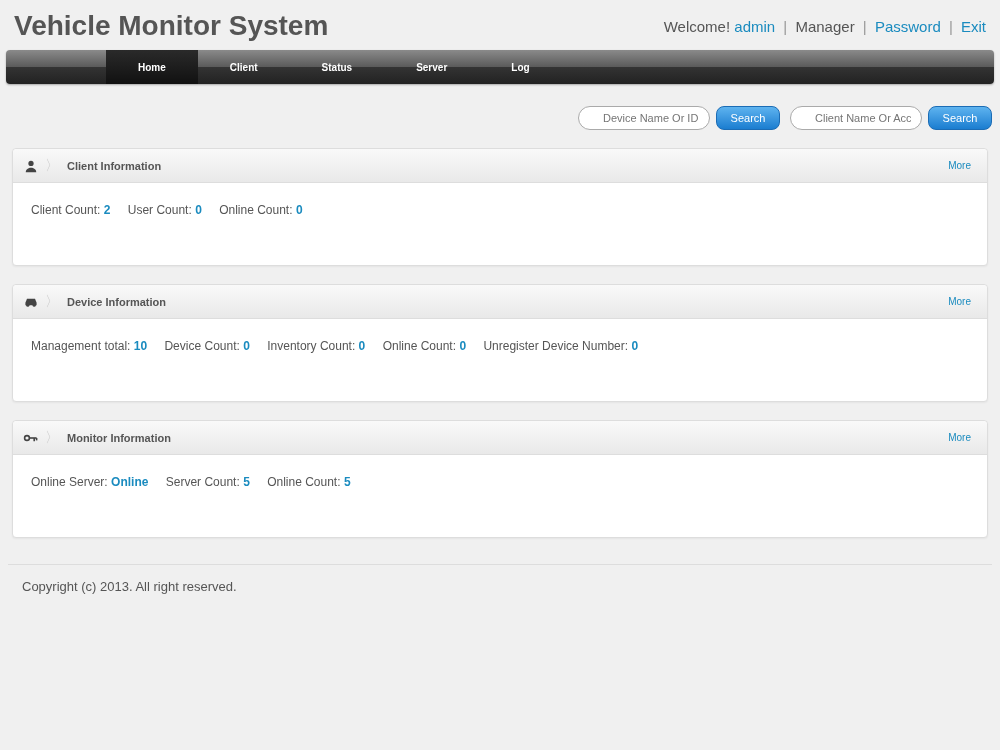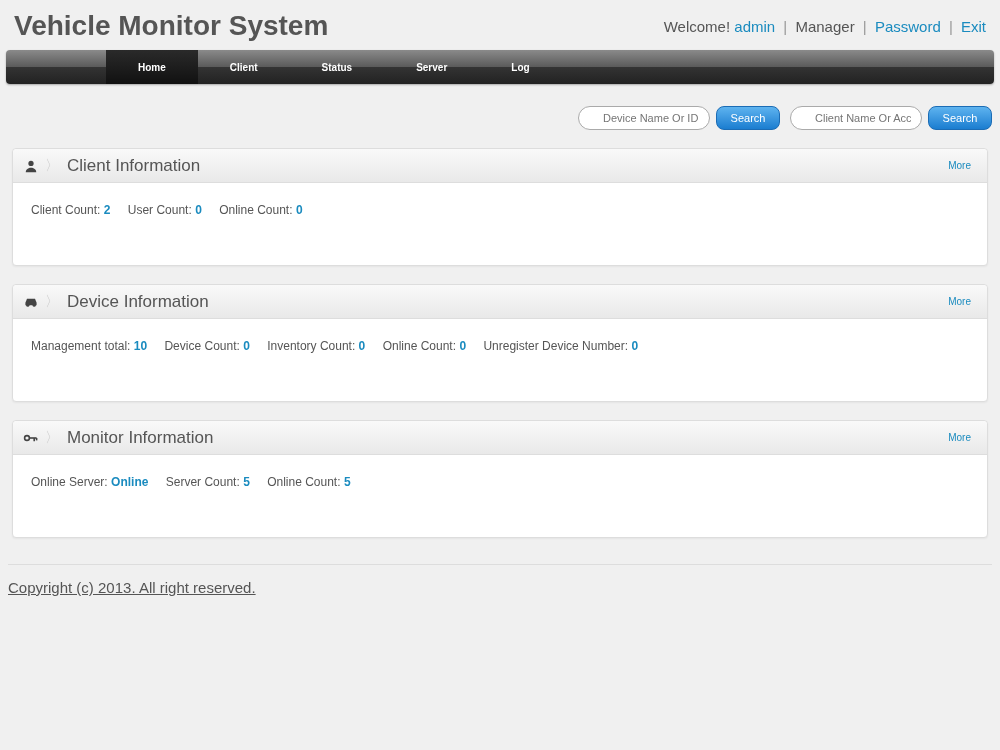--- a/index.html
+++ b/index.html
@@ -129,21 +129,22 @@
     color: #444;
     font-size: 13px;
   }
   .panel-arrow {
     color: #ccc;
     margin: 0 8px 0 6px;
     font-size: 14px;
   }
   .panel-title {
     color: #555;
-    font-size: 17px;
+    font-size: 11px;
+    font-weight: bold;
   }
   .panel-more {
     margin-left: auto;
     color: #1a8bbf;
     font-size: 10px;
     cursor: pointer;
     padding: 0 6px;
   }
   .panel-body {
     padding: 20px 18px 48px 18px;
@@ -151,24 +152,23 @@
     color: #555;
   }
   .stat { margin-right: 14px; white-space: nowrap; }
   .stat .val { color: #1a8bbf; font-weight: bold; }
 
   .footer-line {
     margin: 26px 8px 0 8px;
     border-top: 1px solid #ddd;
   }
   .footer {
-    padding: 14px 8px;
-    font-size: 15px;
-    color: #555;
-    text-decoration: underline;
+    padding: 14px 22px;
+    font-size: 13px;
+    color: #555;
   }
 </style>
 </head>
 <body>
 
 <div class="header">
   <h1>Vehicle Monitor System</h1>
   <div class="userbar">
     <span>Welcome!</span>
     <span class="link">admin</span>

